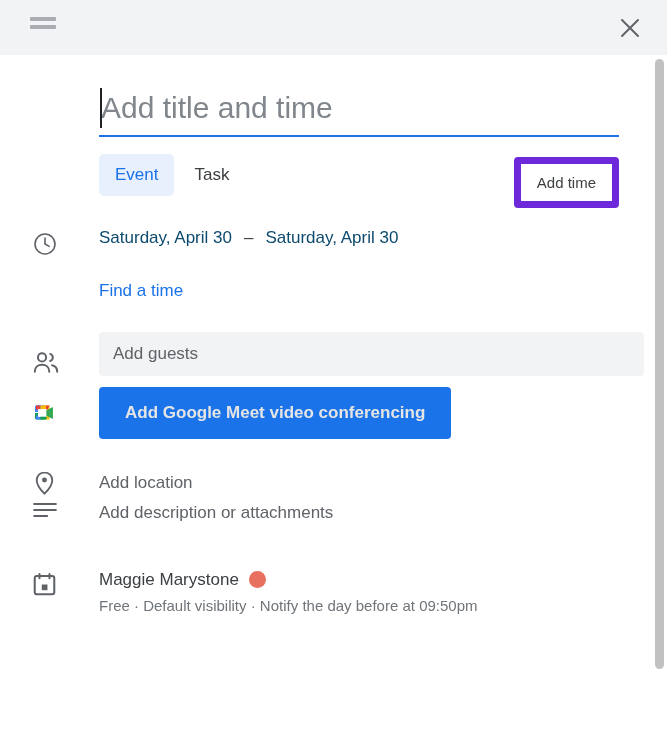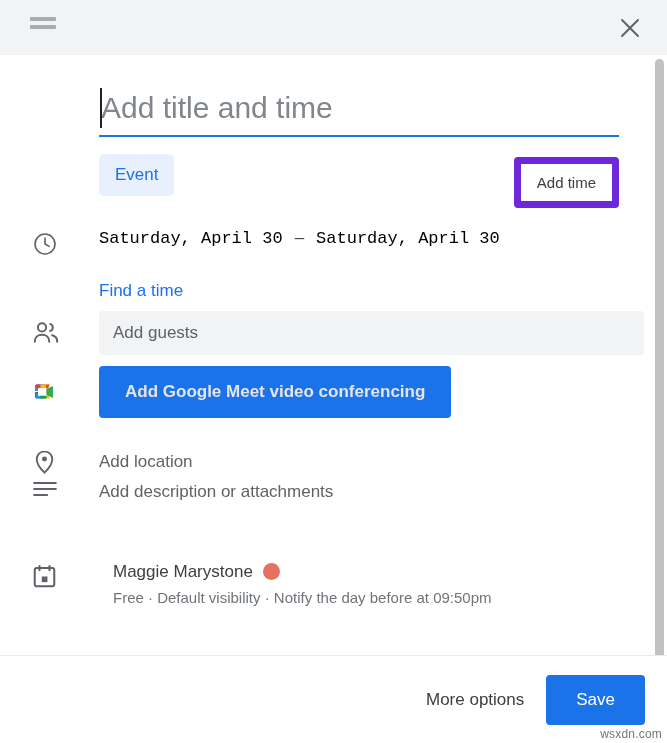--- a/index.html
+++ b/index.html
@@ -169,23 +169,23 @@
     font-size: 17px;
     color: #3c4043;
     line-height: 25px;
     display: flex;
     align-items: baseline;
     gap: 12px;
   }
   .date-btn {
     background: transparent;
     border: none;
-    font-family: Liberation Mono, monospace;
-    font-size: 17px;
-    color: #000000;
+    font-family: Liberation Sans, sans-serif;
+    font-size: 17px;
+    color: #0c4a6e;
     padding: 0;
     cursor: pointer;
     line-height: 25px;
     text-align: center;
   }
   .dash { color: #3c4043; font-size: 17px; }
   .repeat-line {
     font-size: 15px;
     color: #70757a;
     line-height: 22px;
@@ -220,21 +220,21 @@
     font-family: "Liberation Sans", sans-serif;
     font-size: 17px;
     color: #1a73e8;
     padding: 0;
     cursor: pointer;
     font-weight: 500;
     line-height: 22px;
     display: block;
   }
 
-  .guests-row { margin-top: 9px; align-items: center; }
+  .guests-row { margin-top: 30px; align-items: flex-end; }
   .guests-row .row-icon { padding-top: 0; }
   .guests-input {
     width: 545px;
     height: 44px;
     background: #f1f3f4;
     border: none;
     border-radius: 4px;
     font-family: "Liberation Sans", sans-serif;
     font-size: 17px;
     color: #3c4043;
@@ -270,21 +270,21 @@
     outline: none;
     width: 520px;
     line-height: 26px;
     cursor: text;
   }
   .plain-field::placeholder { color: #5f6368; opacity: 1; }
 
   .desc-row { align-items: flex-start; }
   .desc-row .row-icon { padding-top: 0; }
 
-  .cal-row { margin-top: 46px; align-items: flex-start; gap: 14px; }
+  .cal-row { margin-top: 33px; align-items: flex-start; }
   .cal-row .row-icon { padding-top: 5px; }
   .cal-name-line {
     display: flex;
     align-items: center;
     gap: 10px;
     font-size: 17px;
     color: #3c4043;
     line-height: 25px;
   }
   .cal-dot {
@@ -366,20 +366,21 @@
 
     <div class="title-row">
       <div class="title-input-wrap">
         <div class="caret"></div>
         <input class="title-input" type="text" placeholder="Add title and time" style="">
       </div>
     </div>
 
     <div class="tabs">
       <button class="tab active">Event</button>
+      <button class="tab">Task</button>
     </div>
 
     <div class="time-wrap">
       <div class="row time-row">
         <div class="row-icon">
           <svg width="26" height="26" viewBox="0 0 24 24">
             <circle cx="12" cy="12" r="9.2" fill="none" stroke="#5f6368" stroke-width="1.5"></circle>
             <path d="M12 6.6 V12 L15.8 14.2" fill="none" stroke="#5f6368" stroke-width="1.5" stroke-linecap="round"></path>
           </svg>
         </div>
@@ -477,19 +478,14 @@
         <div class="cal-sub">Free · Default visibility · Notify the day before at 09:50pm</div>
       </div>
     </div>
 
     <div class="scrollbar-track">
       <div class="scrollbar-thumb"></div>
     </div>
 
   </div>
 
-  <div class="footer">
-    <button class="more-options">More options</button>
-    <button class="save-btn">Save</button>
-    <div class="watermark">wsxdn.com</div>
-  </div>
 
 </div>
 
 </body></html>

